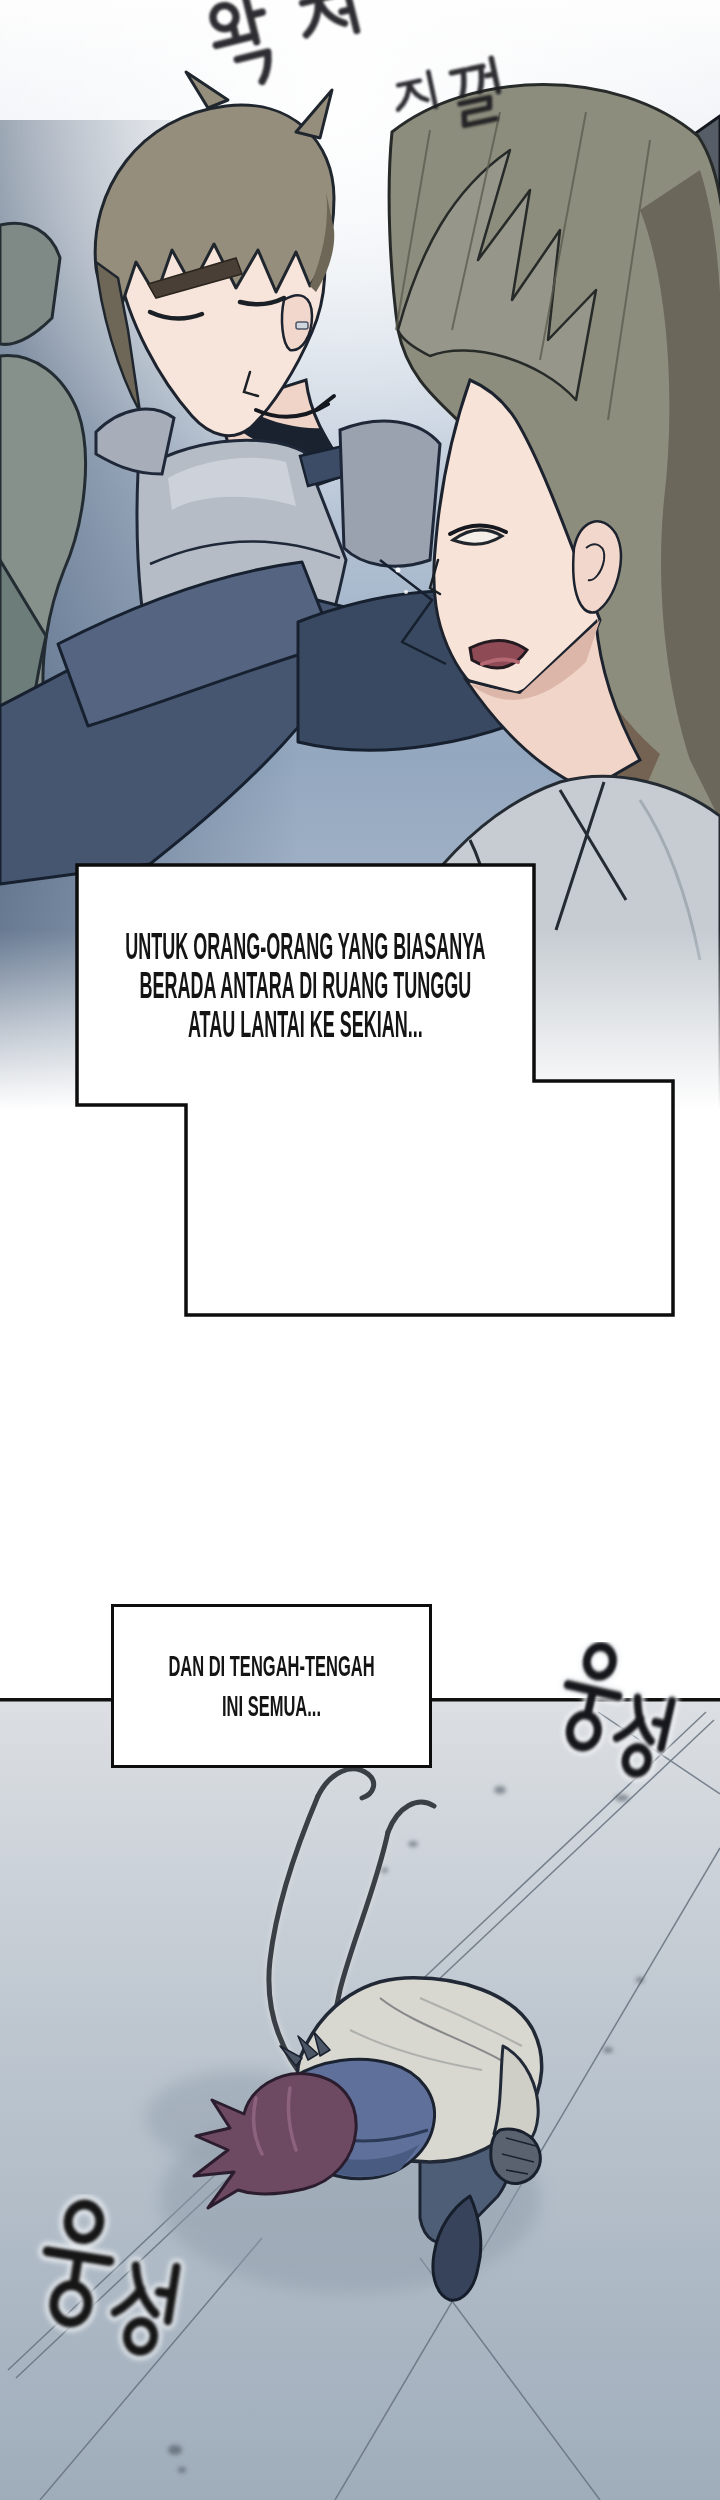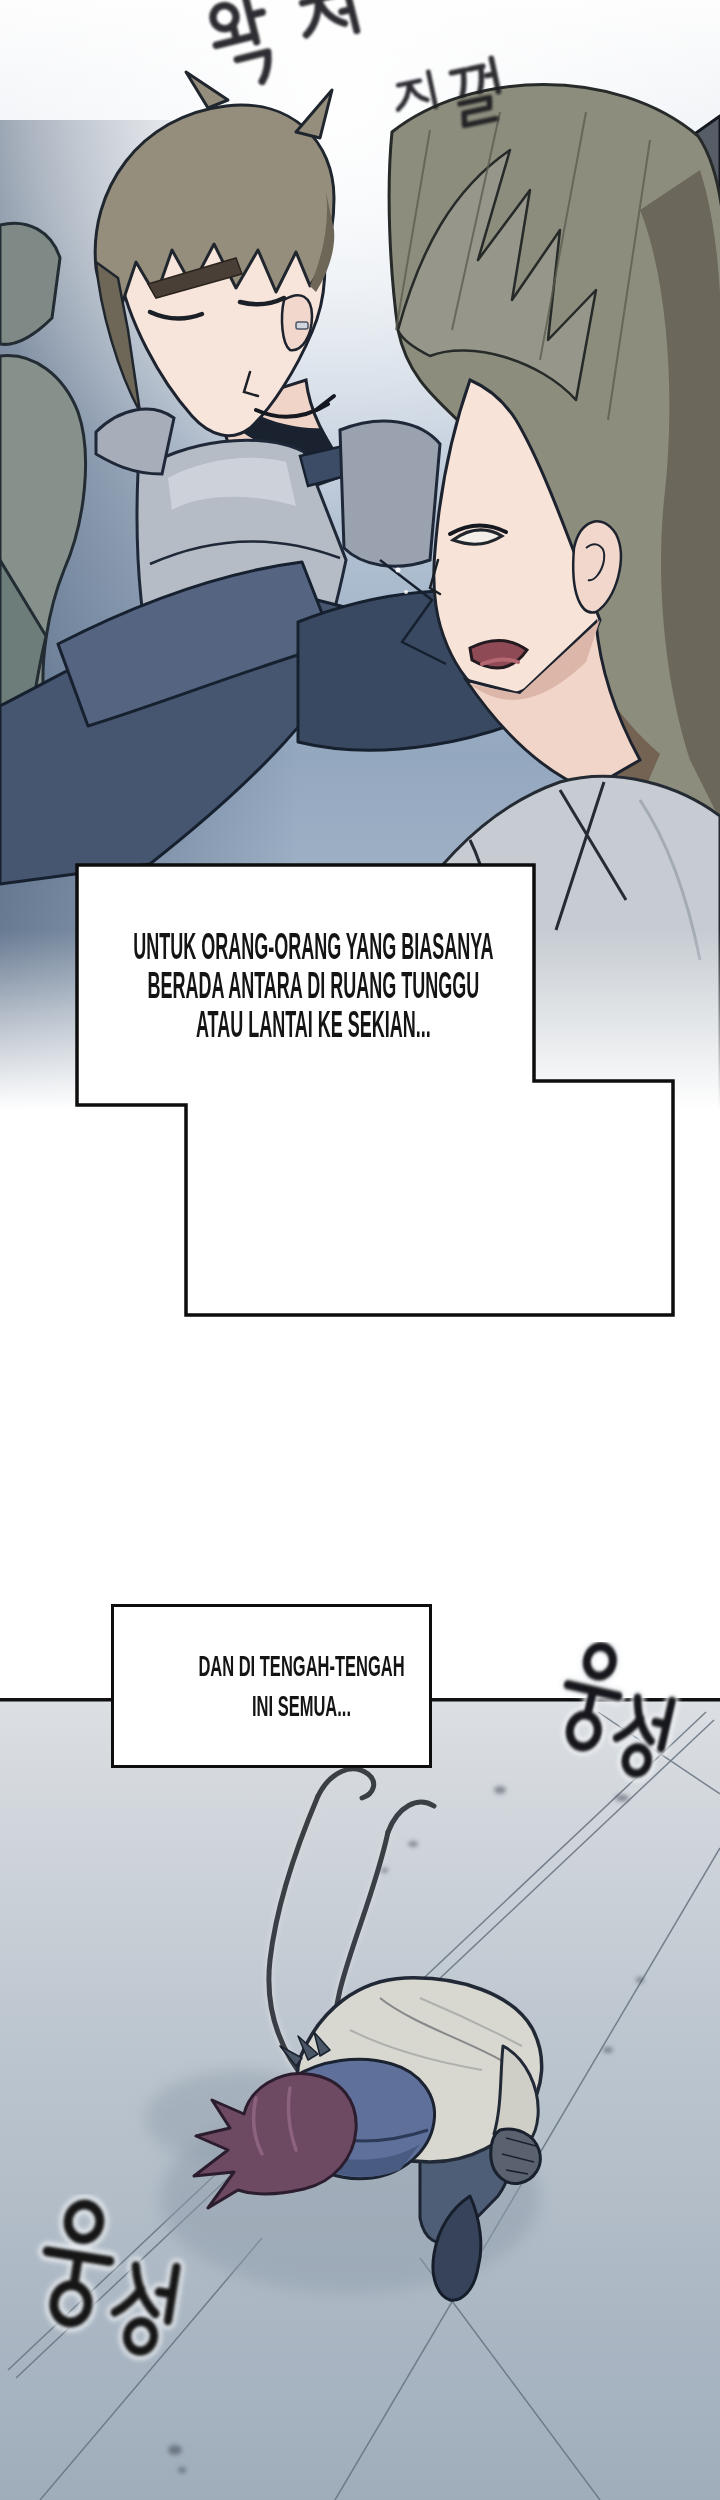--- a/index.html
+++ b/index.html
@@ -4,28 +4,28 @@
 <style>
   html,body{margin:0;padding:0;background:#ffffff;}
   .canvas{position:relative;width:720px;height:2500px;overflow:hidden;background:#fff;
           font-family:"Liberation Sans",sans-serif;}
   .abs{position:absolute;}
   svg{display:block;}
   
   .bubble-text{
     position:absolute;display:flex;align-items:center;justify-content:center;
     text-align:center;font-weight:bold;color:#141414;white-space:pre;
-    font-family:"Liberation Sans",sans-serif;z-index:6;padding-left:8px;
+    font-family:"Liberation Sans",sans-serif;z-index:6;
   }
   .bt-inner{display:block;transform:scaleX(.5);transform-origin:center center;
             font-size:36px;line-height:39px;letter-spacing:0;}
   .bt-inner.small{transform:scaleX(.55);font-size:30px;line-height:40px;}
   .box3{position:absolute;left:111px;top:1604px;width:321px;height:164px;
         background:#ffffff;border:3.5px solid #0d0d0d;box-sizing:border-box;z-index:5;
-        display:flex;align-items:center;}
+        display:flex;align-items:center;justify-content:center;}
   .srtext{position:absolute;width:1px;height:1px;overflow:hidden;clip:rect(0 0 0 0);white-space:pre;}
   .z1{z-index:1}.z2{z-index:2}.z4{z-index:4}
 </style>
 </head>
 <body>
 
 <div class="canvas">
 
   <svg class="abs z1" style="left:0;top:0" width="720" height="1110" viewBox="0 0 720 1110">
     <defs>

